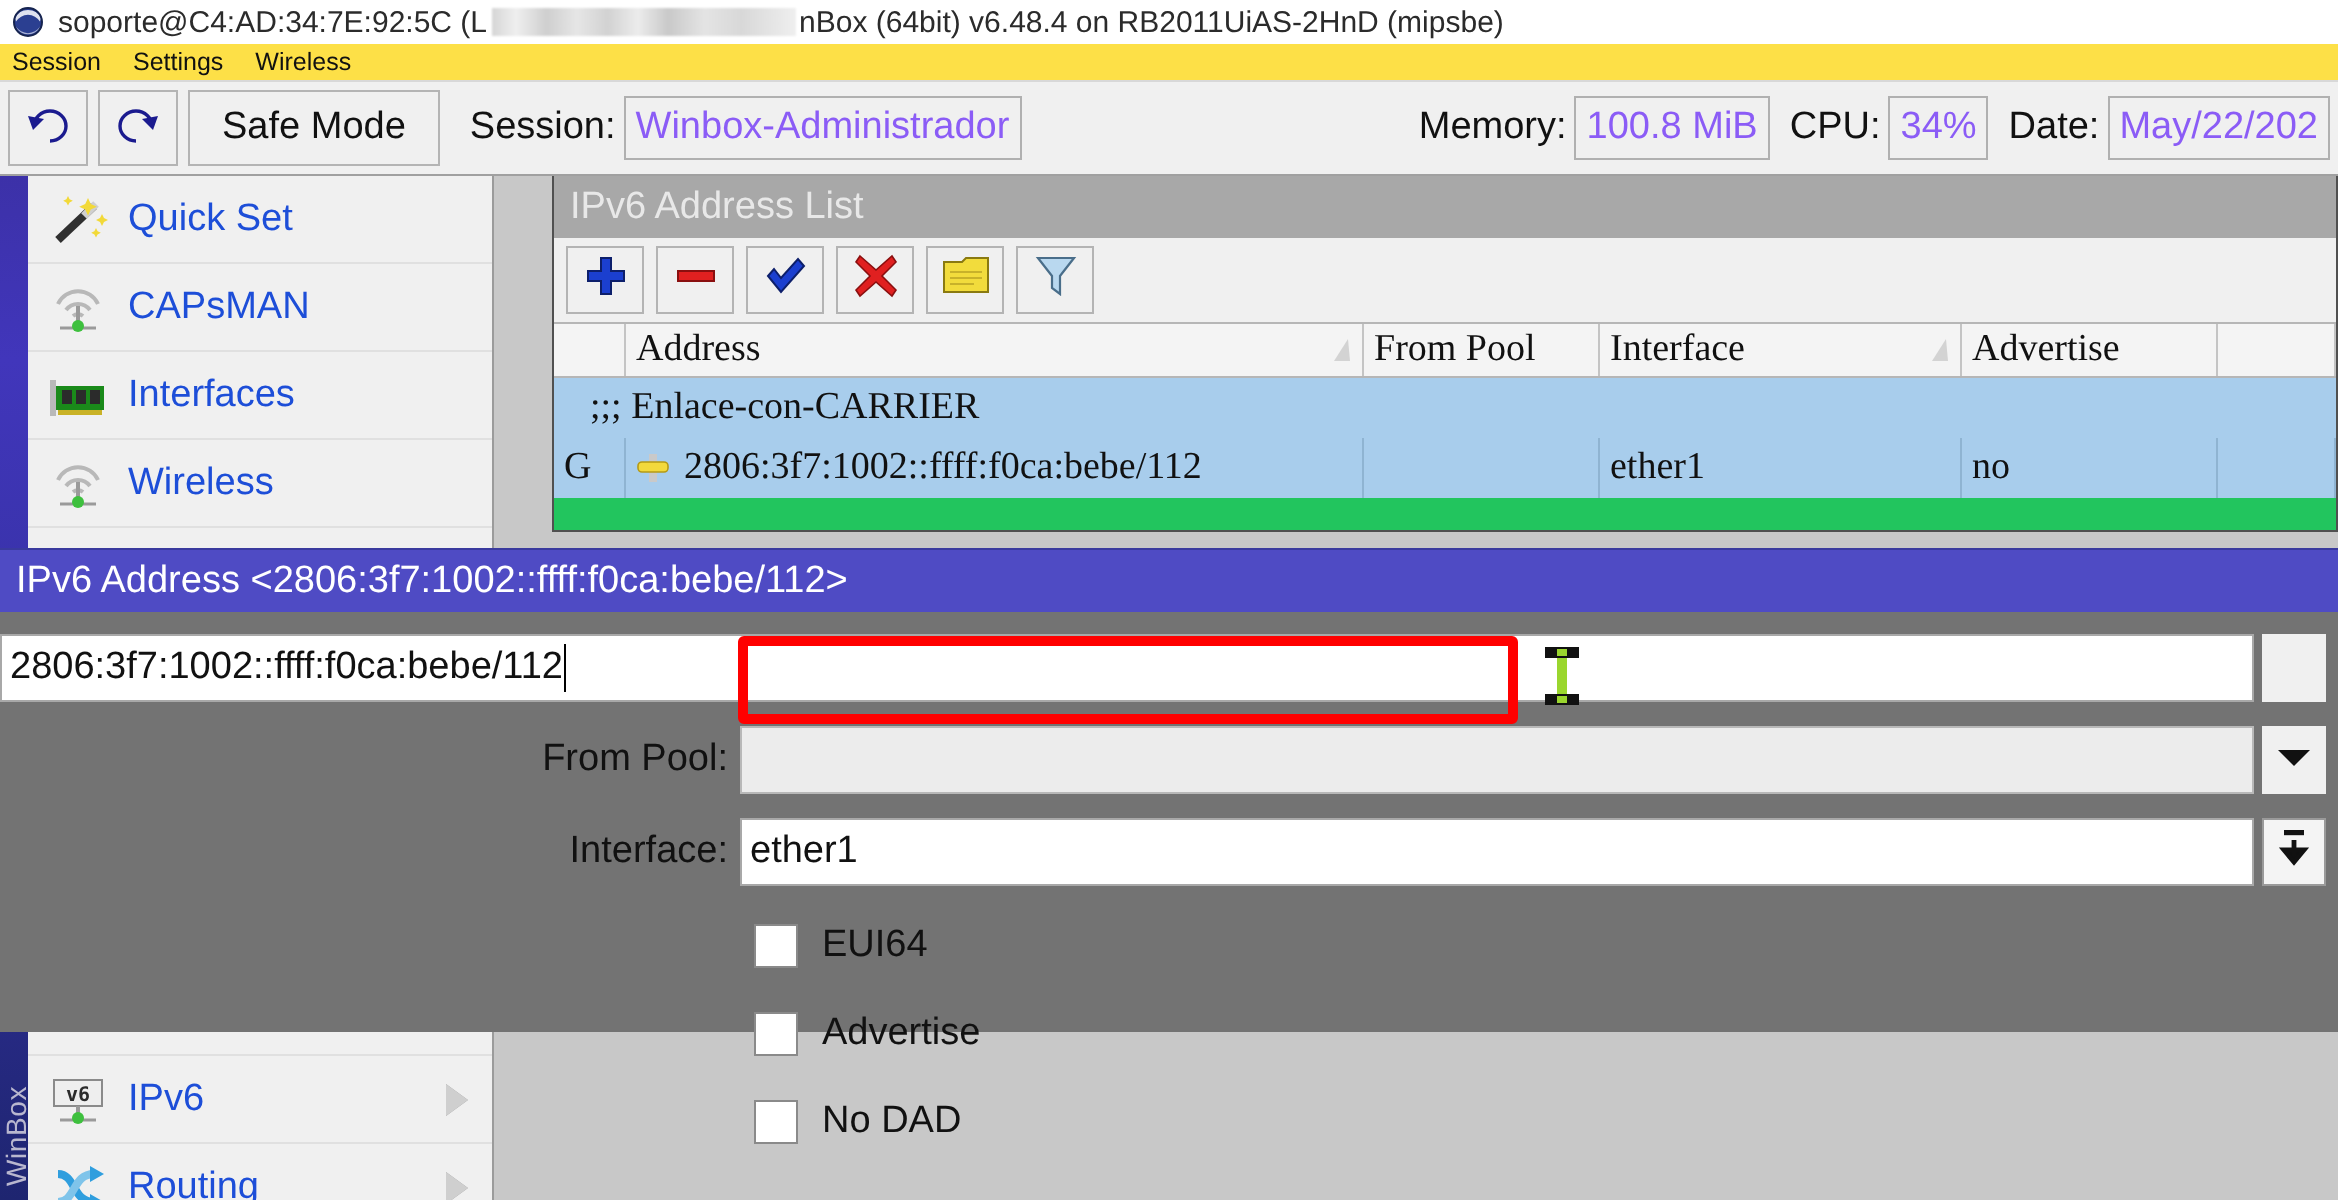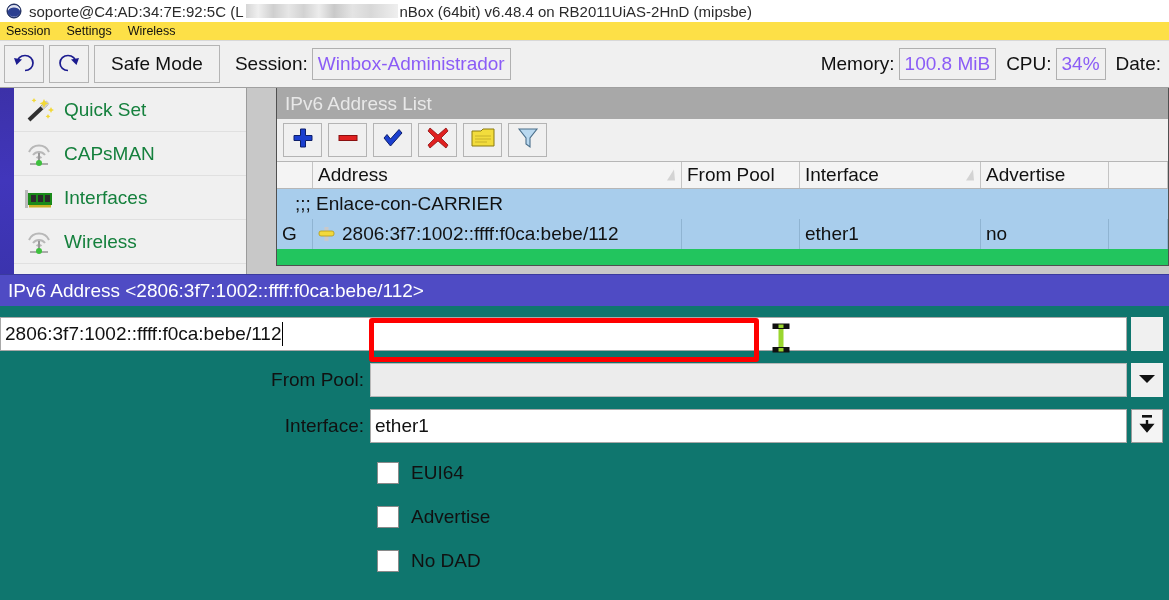--- a/index.html
+++ b/index.html
@@ -139,21 +139,21 @@
     position: relative;
   }
   .mi-icon {
     width: 34px; height: 30px;
     flex: 0 0 34px;
     margin-right: 8px;
     position: relative;
   }
   .mi-label {
     font-size: 19px;
-    color: #15803d;
+    color: #1d4ed8;
     white-space: nowrap;
   }
   .mi-arrow {
     position: absolute; right: 12px; top: 50%;
     transform: translateY(-50%);
     width: 0; height: 0;
     border-left: 11px solid #cfcfcf;
     border-top: 8px solid transparent;
     border-bottom: 8px solid transparent;
     filter: drop-shadow(0.5px 0 0 #9a9a9a);
@@ -186,21 +186,21 @@
     width: 39px; height: 34px;
     border: 1px solid #b4b4b4;
     background: #f0f0f0;
     margin-right: 6px;
     display: flex; align-items: center; justify-content: center;
     cursor: default;
     position: relative;
   }
 
   
-  #tbl { width: 100%; }
+  #tbl { width: 100%; font-family: Liberation Serif, serif; }
   #tbl-head {
     display: flex;
     height: 28px;
     background: #f4f4f4;
     border-top: 1px solid #b6b6b6;
     border-bottom: 1px solid #b6b6b6;
     font-size: 19px;
     color: #111;
   }
   .th {
@@ -240,22 +240,22 @@
     padding-left: 5px;
     border-right: 1px solid #8fb4d2;
     overflow: hidden;
     white-space: nowrap;
   }
 
   
   #dialog {
     position: absolute;
     top: 186px; left: 0;
-    width: 1169px; height: 326px;
-    background: #0f766e;
+    width: 1169px; height: 242px;
+    background: #737373;
     border-top: 1px solid #3a3a9e;
   }
   #dlg-title {
     height: 31px;
     background: #4f4bc4;
     color: #ffffff;
     font-size: 19px;
     display: flex; align-items: center;
     padding-left: 8px;
     white-space: nowrap;
@@ -380,20 +380,21 @@
   <div class="tb-btn wide">Safe Mode</div>
   <span class="tb-label">Session:</span>
   <div class="tb-field">Winbox-Administrador</div>
 
   <div id="tb-right">
     <span class="tb-label">Memory:</span>
     <div class="tb-field">100.8 MiB</div>
     <span class="tb-label">CPU:</span>
     <div class="tb-field">34%</div>
     <span class="tb-label">Date:</span>
+    <div class="tb-field">May/22/202</div>
   </div>
 </div>
 
 <div id="main">
 
   <div id="sidebar-strip">
     <div id="winbox-vert">WinBox</div>
   </div>
 
   <div id="sidebar">

